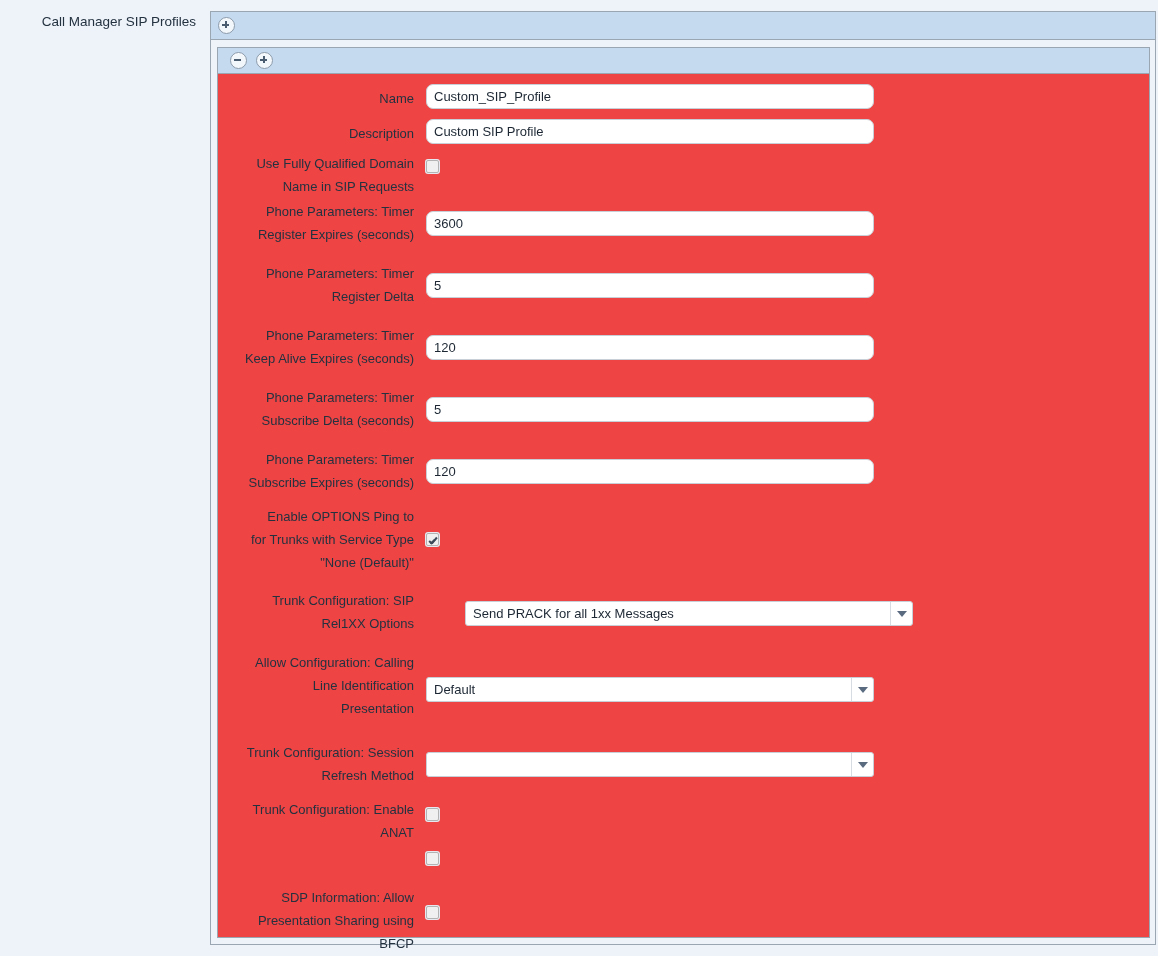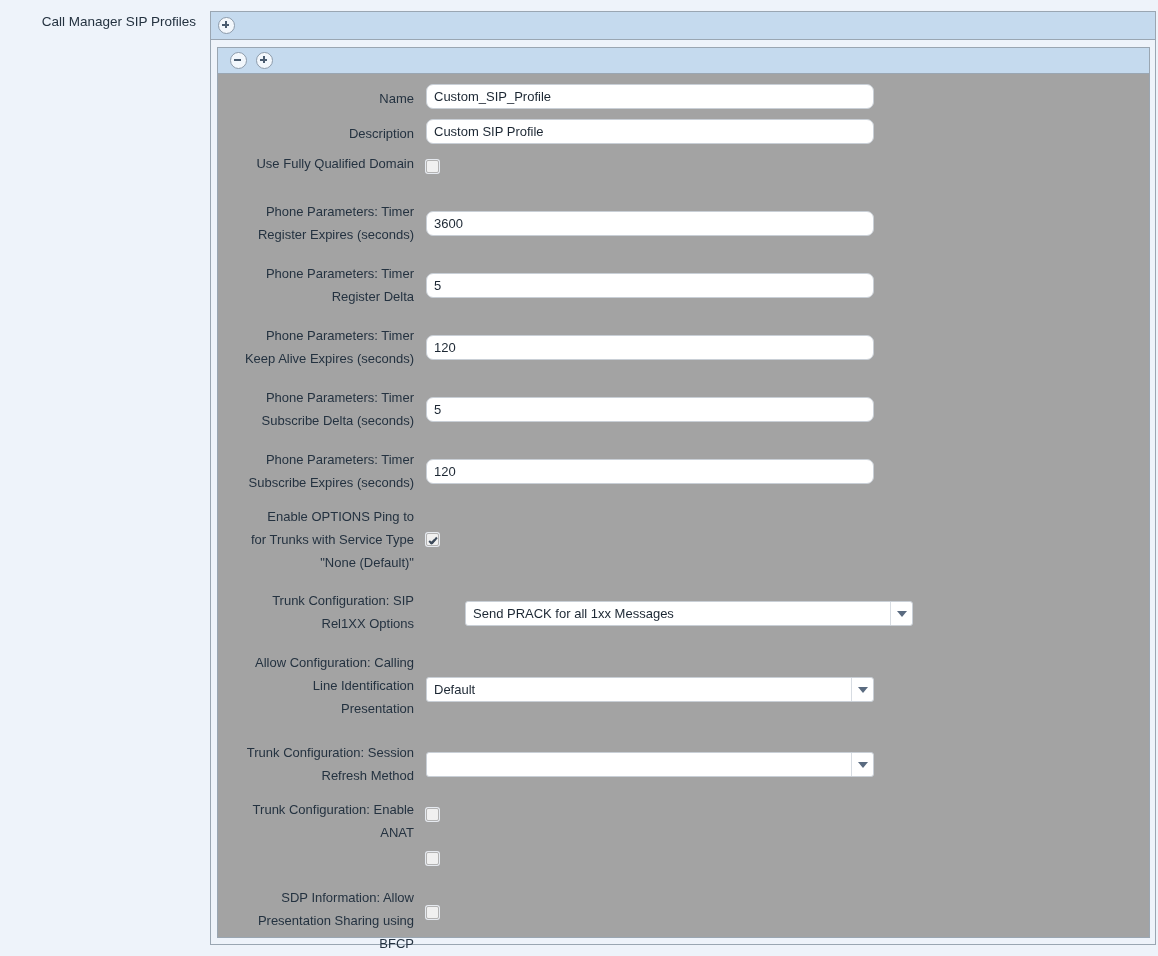--- a/index.html
+++ b/index.html
@@ -57,21 +57,21 @@
   }
 
   
   .inner-panel {
     position: absolute;
     left: 6px;
     top: 35px;
     width: 933px;
     height: 891px;
     border: 1px solid #9aa6b2;
-    background: #a3a3a3;
+    background: #ef4444;
     box-sizing: border-box;
   }
 
   .inner-header {
     height: 26px;
     background: #c5daee;
     border-bottom: 1px solid #9aa6b2;
     display: flex;
     align-items: center;
     padding-left: 12px;
@@ -256,20 +256,21 @@
           <div class="lbl" style="top: 12px;">
             <div>Name</div>
           </div>
           <div class="ctl" style="top: 9px;"><input type="text" class="txt" value="Custom_SIP_Profile" style=""></div>
           <div class="lbl" style="top: 47px;">
             <div>Description</div>
           </div>
           <div class="ctl" style="top: 44px;"><input type="text" class="txt" value="Custom SIP Profile" style=""></div>
           <div class="lbl" style="top: 77px;">
             <div>Use Fully Qualified Domain</div>
+            <div>Name in SIP Requests</div>
           </div>
           <div class="ctl" style="top: 85px;">
             <div class="cbx"></div>
           </div>
           <div class="lbl" style="top: 125px;">
             <div>Phone Parameters: Timer</div>
             <div>Register Expires (seconds)</div>
           </div>
           <div class="ctl" style="top: 136px;"><input type="text" class="txt" value="3600" style=""></div>
           <div class="lbl" style="top: 187px;">

